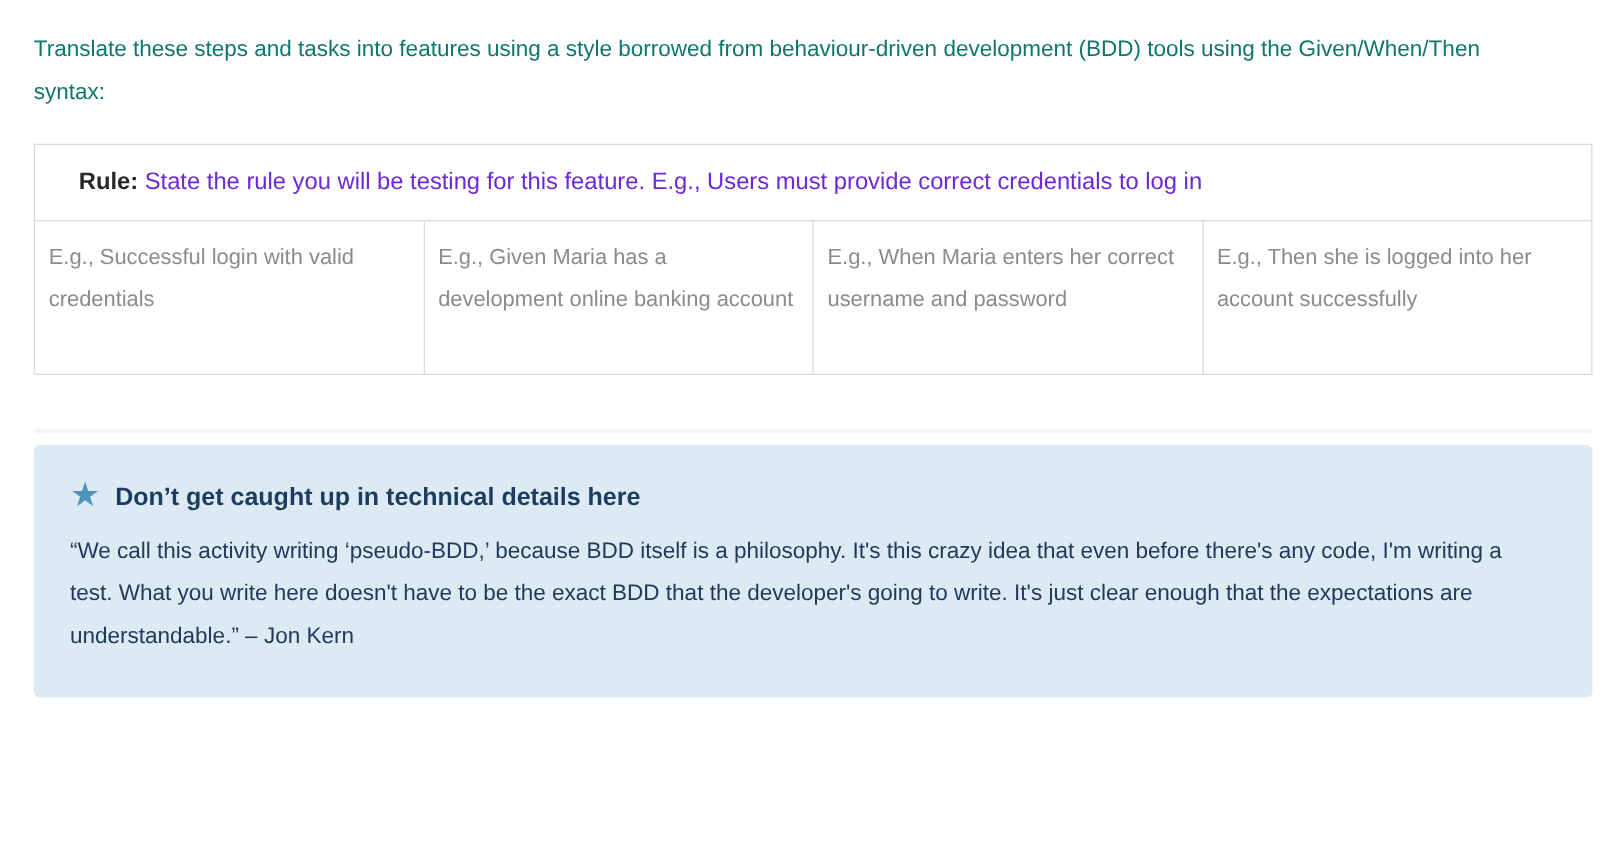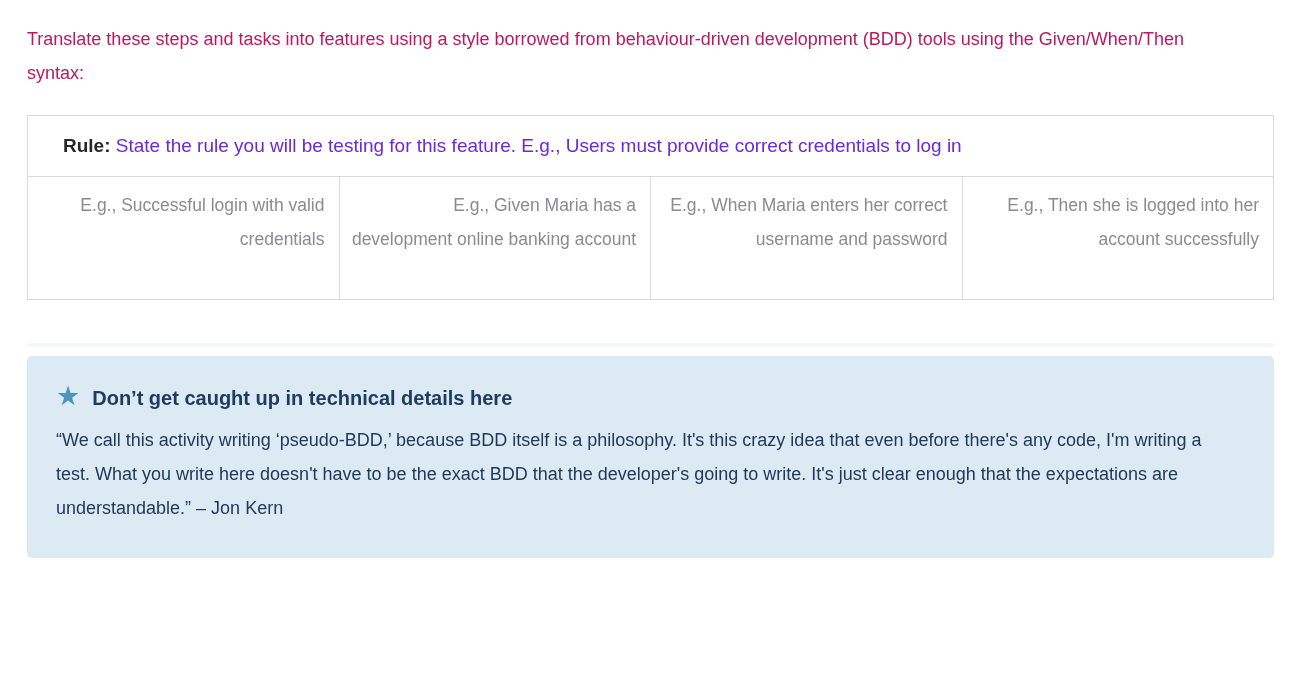--- a/index.html
+++ b/index.html
@@ -17,21 +17,21 @@
   .page-title {
     font-size: 27px;
     font-weight: 700;
     color: #222327;
     letter-spacing: -0.2px;
     margin-bottom: 24px;
   }
   .intro {
     font-size: 18px;
     line-height: 34px;
-    color: #be185d;
+    color: #0f766e;
     width: 1190px;
     margin-bottom: 25px;
   }
   table.bdd-table {
     width: 1247px;
     border-collapse: collapse;
     table-layout: fixed;
   }
   table.bdd-table td, table.bdd-table th {
     border: 1px solid #d9d9db;
@@ -58,21 +58,20 @@
     color: #26272b;
     padding: 11px 11px;
   }
   td.cell {
     vertical-align: top;
     padding: 11px 14px 14px 11px;
     font-size: 17.5px;
     line-height: 34px;
     color: #8a8b90;
     height: 123px;
-    text-align: right;
   }
   .faint-divider {
     width: 1247px;
     height: 4px;
     background: #f5f6f8;
     border-radius: 2px;
     margin-top: 43px;
   }
   .callout {
     width: 1247px;

